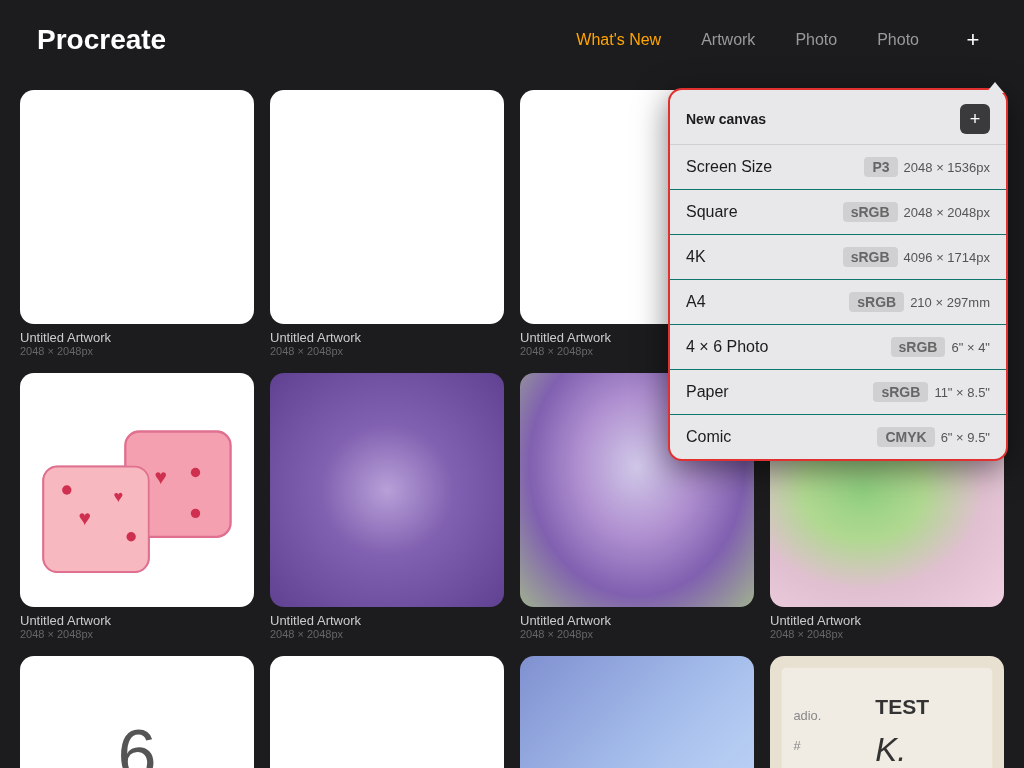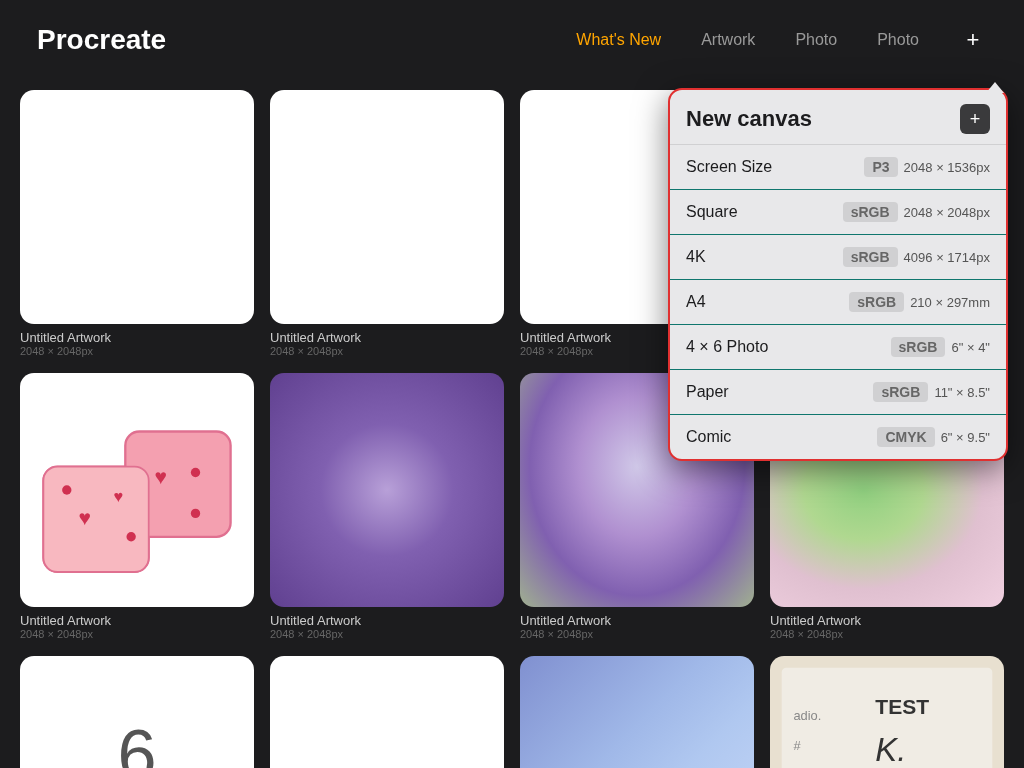--- a/index.html
+++ b/index.html
@@ -133,21 +133,21 @@
     }
 
     .panel-header {
       display: flex;
       align-items: center;
       justify-content: space-between;
       padding: 14px 16px 10px;
       border-bottom: 1px solid #d0d0d2;
     }
     .panel-title {
-      font-size: 22px;
+      font-size: 14px;
       font-weight: 700;
       color: #1c1c1e;
     }
     .panel-add-btn {
       width: 30px;
       height: 30px;
       background: #3a3a3c;
       border-radius: 6px;
       display: flex;
       align-items: center;

